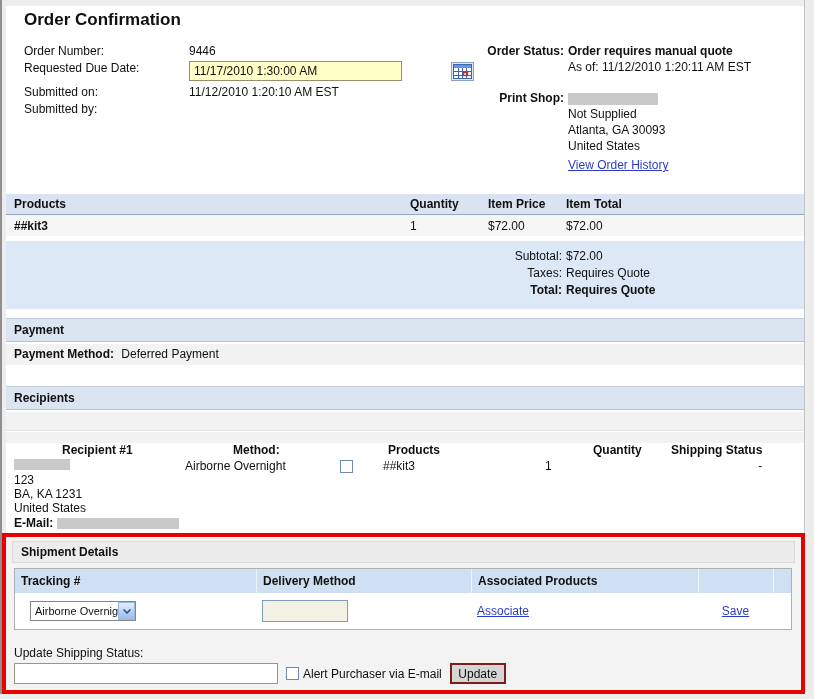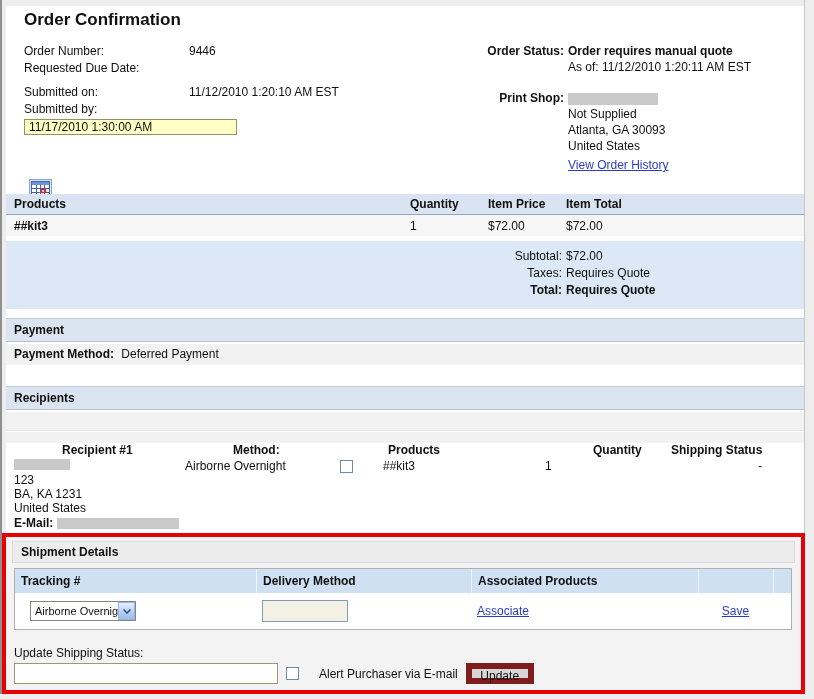--- a/index.html
+++ b/index.html
@@ -14,21 +14,21 @@
   .strip-left { position:absolute; left:0; top:0; width:6px; height:100%; background:#ededed; border-left:2px solid #8f8f8f; z-index:1; }
   .strip-right { position:absolute; right:0; top:0; width:10px; height:100%; background:#ededed; border-left:1px solid #c6c6c6; z-index:1; }
   .strip-bottom { position:absolute; left:0; bottom:0; width:100%; height:5px; background:#ededed; z-index:1; }
 
   .page-title { position:absolute; left:24px; top:10px; font-size:17px; font-weight:bold; }
 
   
   .info-left { position:absolute; left:24px; top:44px; }
   .info-left .row { display:flex; align-items:flex-start; min-height:17px;gap:44px; }
   .info-left .lbl { width:121px; }
-  .row-due { height:24px;flex-direction:column; }
+  .row-due { height:24px; }
   .date-input { width:213px; height:20px; background:#ffffc6; border:1px solid #93916b;
     padding:0 4px; font:inherit; font-size:12px; color:#101010; }
   .cal-btn { margin-left:5px; width:24px; height:20px; background:none; border:none; cursor:pointer; display:flex; align-items:center; }
 
   
   .info-right { position:absolute; left:420px; top:44px; width:384px; }
   .info-right .row { display:flex; min-height:16px; }
   .info-right .lbl { width:148px; text-align:right; padding-right:4px; font-weight:bold; }
   .spacer15 { height:15px; }
   .bold { font-weight:bold; }
@@ -90,22 +90,22 @@
     font-size:11px; display:flex; align-items:center; padding-left:4px; cursor:pointer; }
   .select-btn { position:absolute; right:0px; top:0px; width:17px; height:18px;
     background:linear-gradient(180deg,#e8f1fd,#b6d0f2 55%,#9cbceb);
     border:1px solid #98b8e4; display:flex; align-items:center; justify-content:center; }
   .track-input { width:86px; height:22px; border:1px solid #7f9db9; background:#f3f0e4; font:inherit; padding:0 3px; }
 
   .upd-label { margin:16px 0 3px 8px; }
   .upd-row { display:flex; align-items:center; margin-left:8px; }
   .upd-input { width:264px; height:21px; border:1px solid #999878; background:#fff; font:inherit; padding:0 3px; }
   .upd-row .cb { margin-left:8px; }
-  .alert-lbl { margin-left:20px; }
-  .upd-btn { margin-left:8px; width:68px; height:21px; background:#d6d6d6; border:6px solid #7f1d1d;
+  .alert-lbl { margin-left:4px; }
+  .upd-btn { margin-left:8px; width:56px; height:21px; background:#d6d6d6; border:2px solid #7f1d1d;
     font:inherit; font-size:12px; color:#101010; cursor:pointer; }
 </style>
 </head>
 <body>
 
 <div class="strip-top"></div>
 <div class="strip-left"></div>
 <div class="strip-right"></div>
 <div class="strip-bottom"></div>
 

